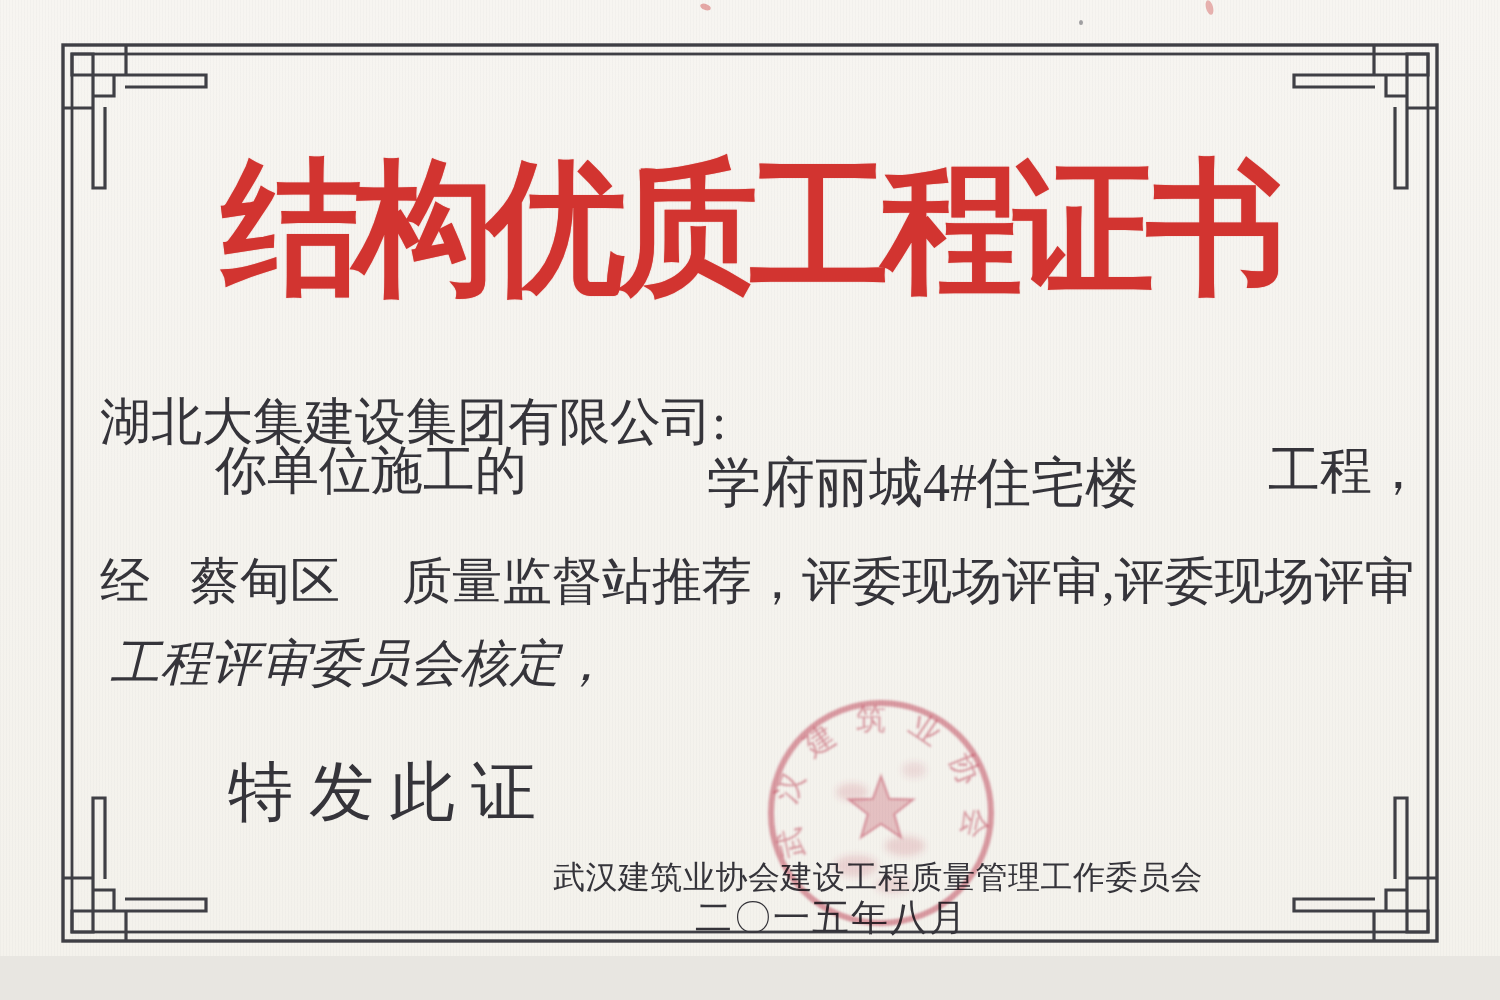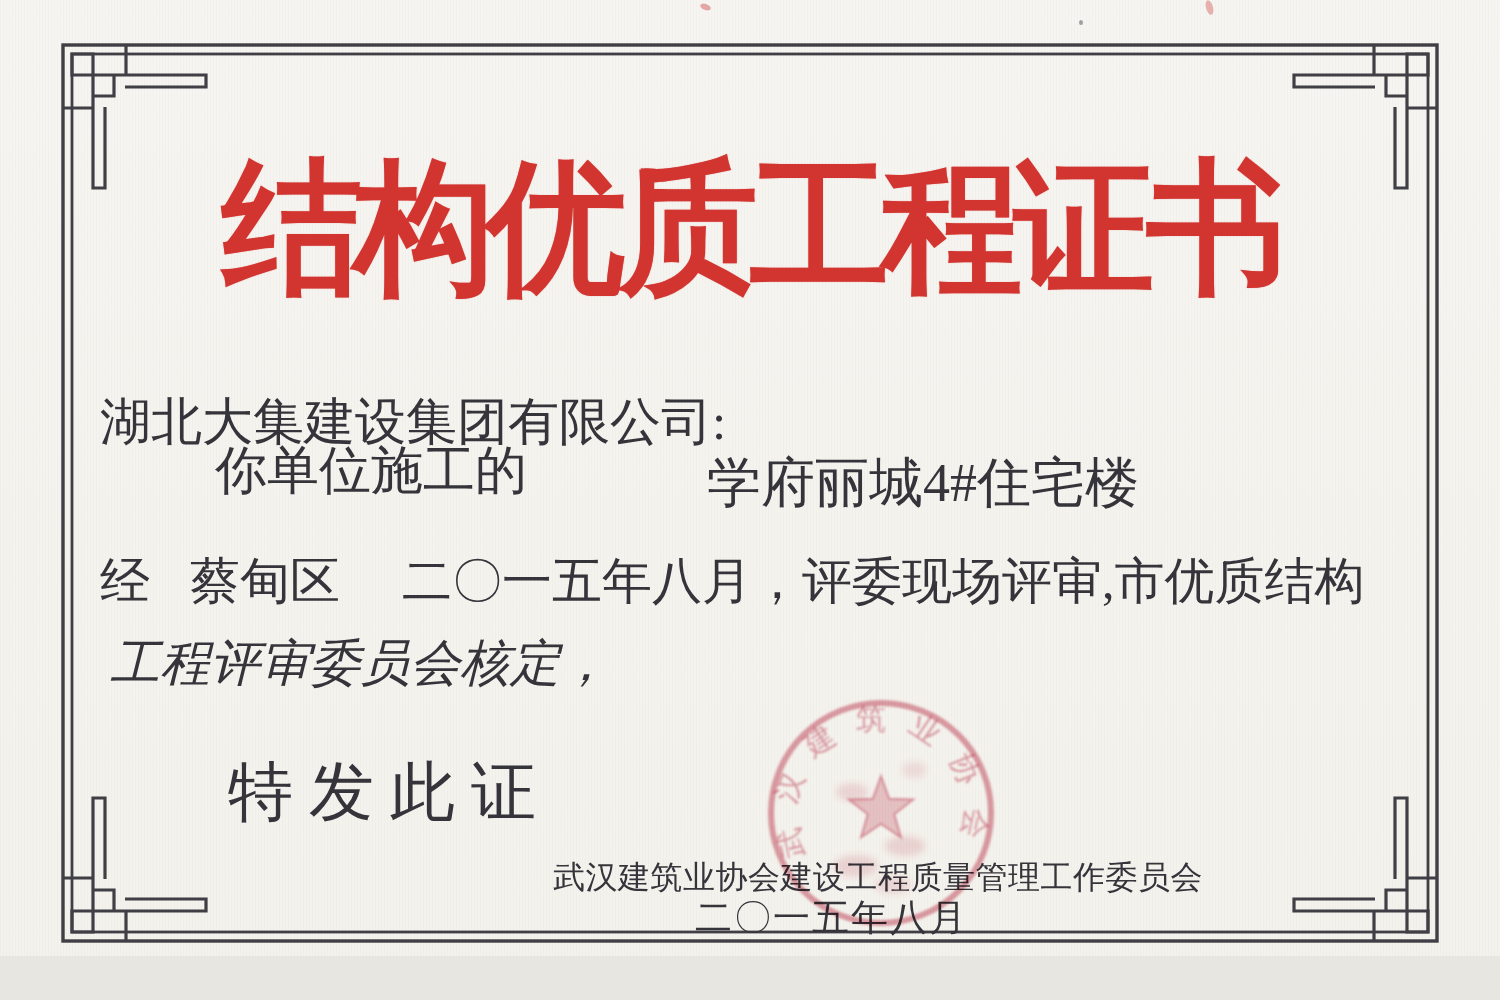--- a/index.html
+++ b/index.html
@@ -71,23 +71,24 @@
       </g>
     </g>
   </svg>
 
   <div class="cert-title">结构优质工程证书</div>
 
   <div class="abs ink l1">湖北大集建设集团有限公司:</div>
 
   <span class="abs ink l2p">你单位施工的</span>
   <span class="abs ink l2proj">学府丽城4#住宅楼</span>
+  <span class="abs ink l2s">工程，</span>
 
   <div class="abs ink l3">
-    <span>经</span><span class="gap-a">蔡甸区</span><span class="gap-b">二〇一五年八月，评委现场评审,市优质结构</span>
+    <span>经</span><span class="gap-a">蔡甸区</span><span class="gap-b">质量监督站推荐，评委现场评审,评委现场评审</span>
   </div>
 
   <span class="abs ink l4a">工程评审委员会核定，</span>
 
   <div class="abs ink l5">特发此证</div>
 
   <div class="abs ink l6">武汉建筑业协会建设工程质量管理工作委员会</div>
   <div class="abs ink l7">二〇一五年八月</div>
 
   <svg id="seal-svg" width="1500" height="1000" viewBox="0 0 1500 1000">

